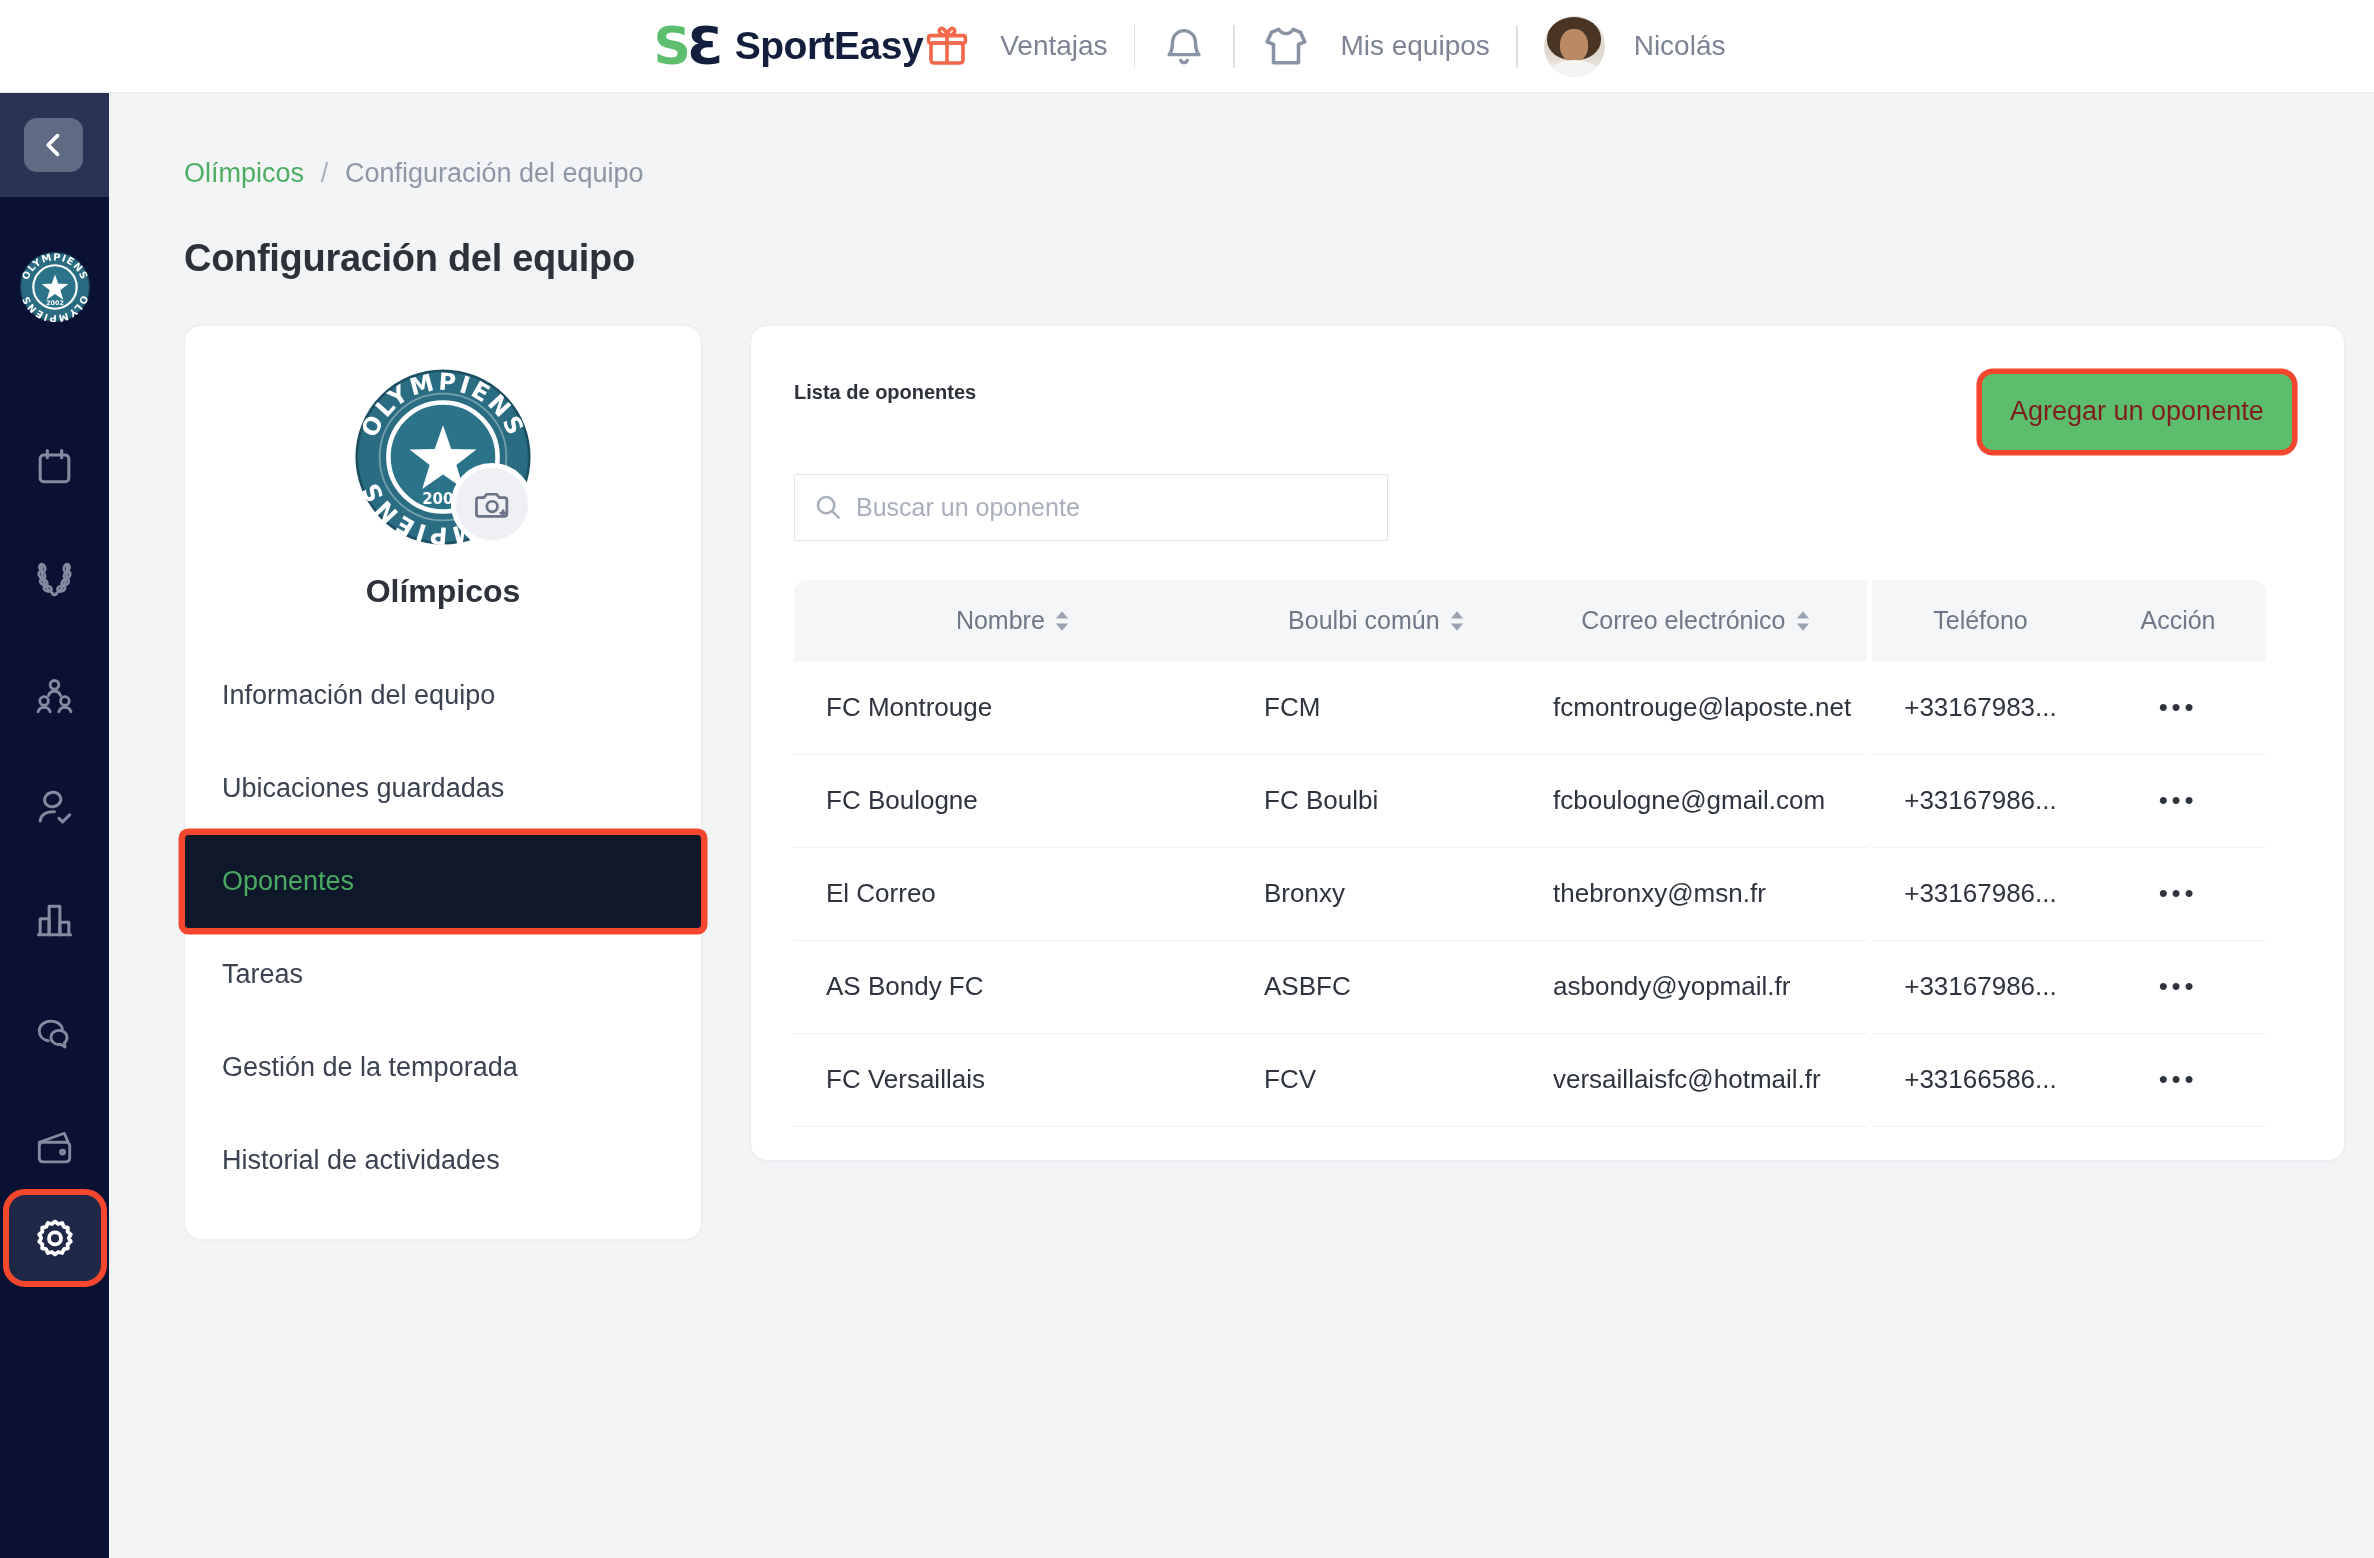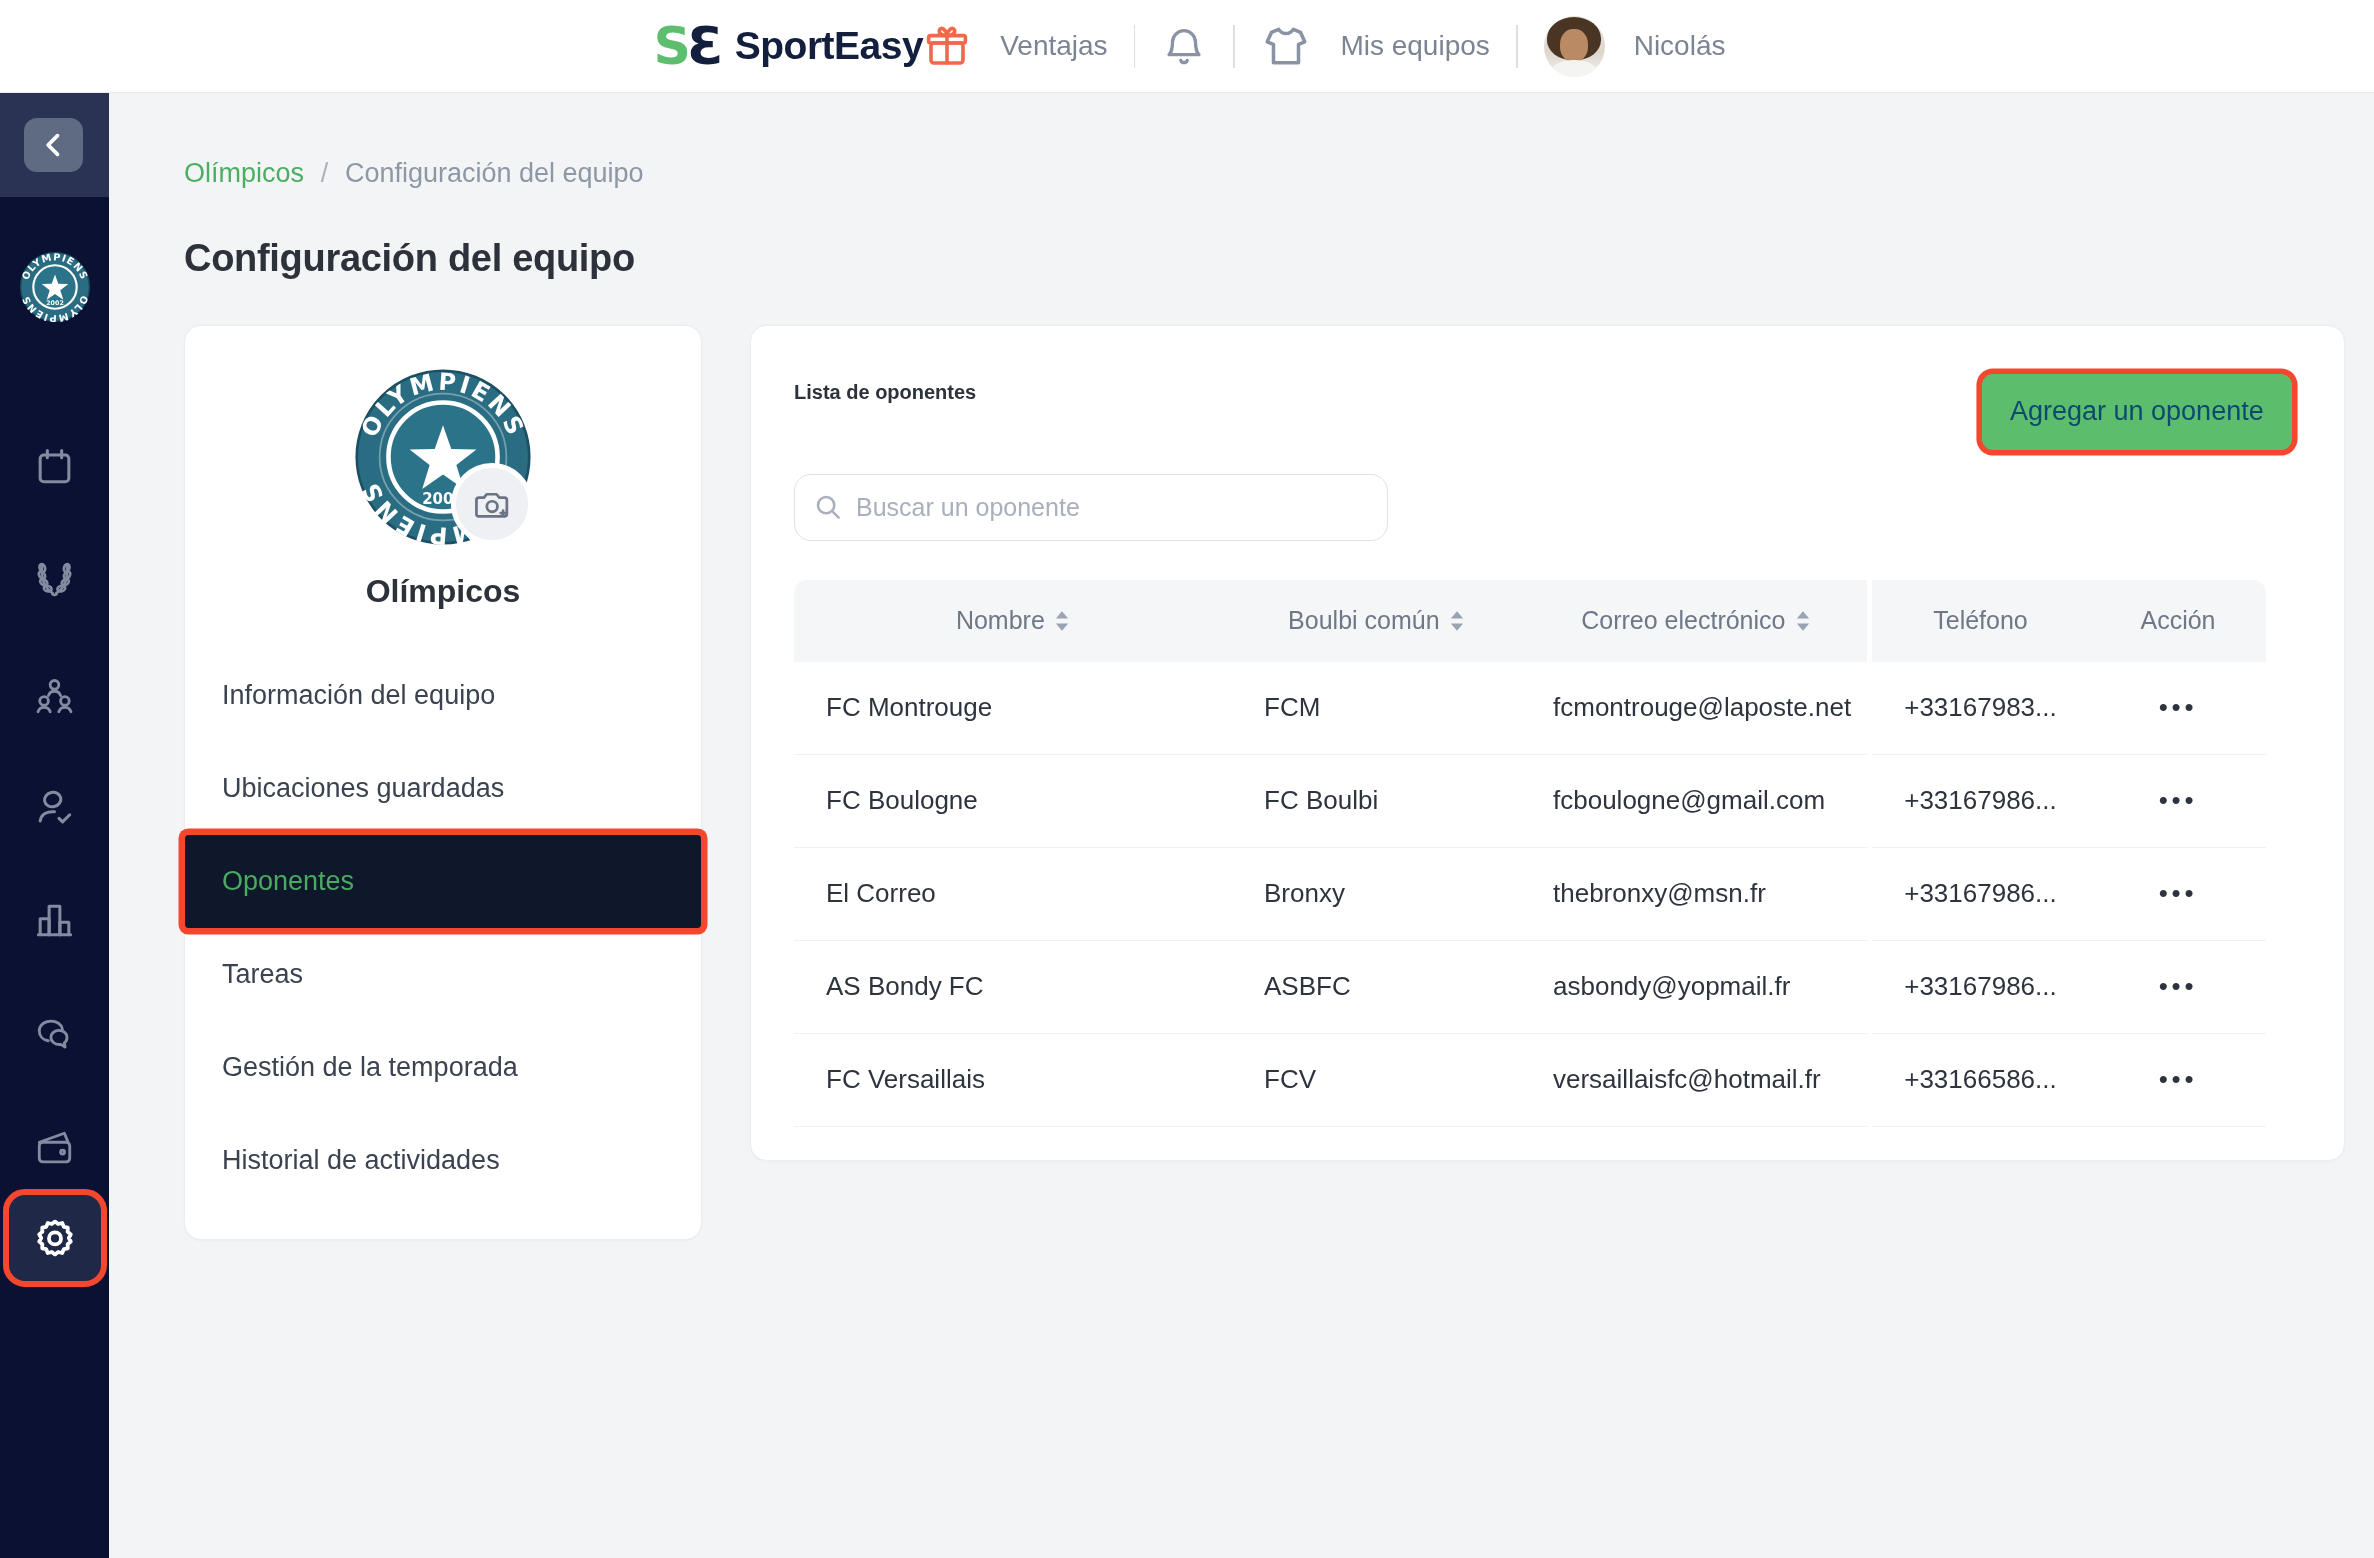--- a/index.html
+++ b/index.html
@@ -82,28 +82,28 @@
   .team-menu-item.active {
     background:#0f172a; color:#48ab60;
     box-shadow:0 0 0 6.5px #f5462e; border-radius:3.7px; position:relative; z-index:2;
   }
 
   
   .opp-card { width:1595px; height:836px; padding:42px 43px; position:relative; }
   .opp-head { display:flex; align-items:flex-start; justify-content:space-between; }
   .opp-title { font-size:20px; font-weight:700; color:#2c313a; margin-top:13px; }
   .add-btn {
-    background:#5cbe6c; color:#0c4a6e; font-size:27px; border:none; cursor:pointer;
+    background:#5cbe6c; color:#7f1d1d; font-size:27px; border:none; cursor:pointer;
     padding:12px 28px; height:76px; border-radius:11px;
     box-shadow:0 0 0 5.6px #f5462e; margin:5.6px 9.3px 0 0;
     font-family:inherit;
   }
   .search-wrap { margin-top:24px; position:relative; width:594px; }
   .search-input {
-    width:594px; height:67px; border:1.9px solid #dfe3e8; border-radius:17px;
+    width:594px; height:67px; border:1.9px solid #dfe3e8; border-radius:1px;
     padding:0 18.6px 0 61px; font-size:25px; color:#3b4250; outline:none; background:#fff;
     font-family:inherit;
   }
   .search-input::placeholder { color:#a9b0bc; }
   .search-icon { position:absolute; left:18.6px; top:18.6px; }
 
   
   .table { margin-top:39px; width:1472px; position:relative; }
   .t-head {
     display:grid; grid-template-columns:438px 289px 350px 219px 176px;

